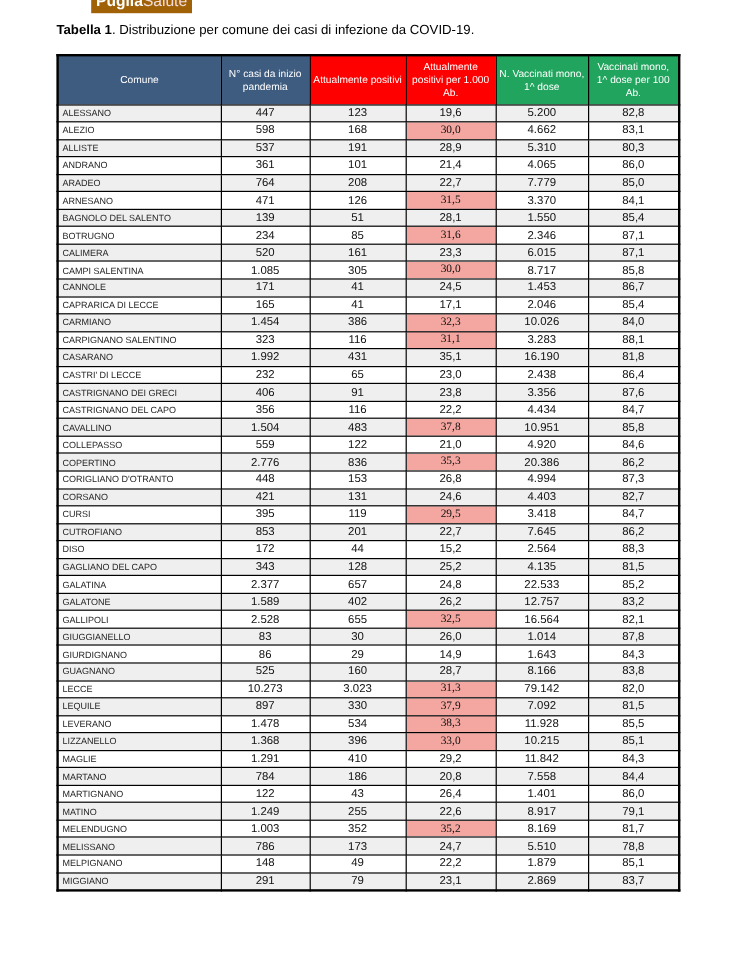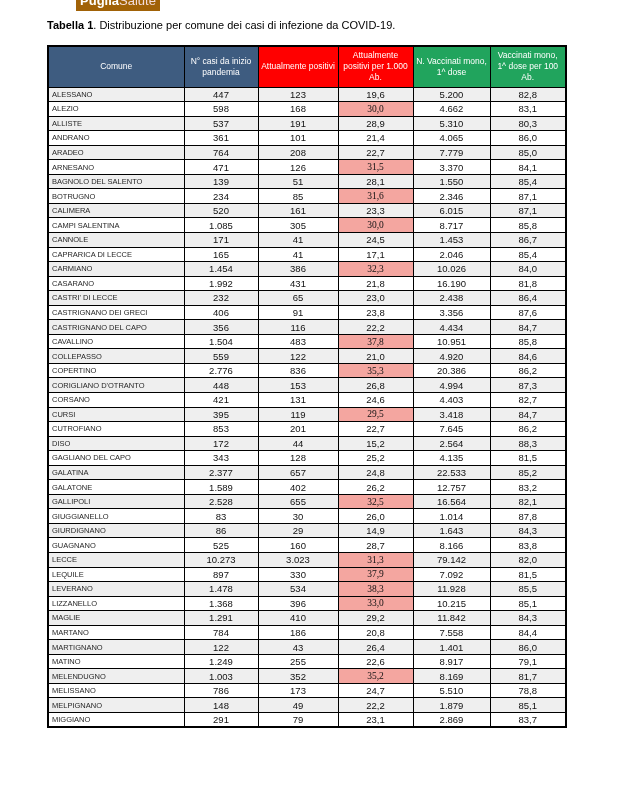--- a/index.html
+++ b/index.html
@@ -178,24 +178,32 @@
       </tr>
       <tr>
         <td class="comune">CARMIANO</td>
         <td>1.454</td>
         <td>386</td>
         <td class="hl">32,3</td>
         <td>10.026</td>
         <td>84,0</td>
       </tr>
       <tr>
+        <td class="comune">CARPIGNANO SALENTINO</td>
+        <td>323</td>
+        <td>116</td>
+        <td class="hl">31,1</td>
+        <td>3.283</td>
+        <td>88,1</td>
+      </tr>
+      <tr>
         <td class="comune">CASARANO</td>
         <td>1.992</td>
         <td>431</td>
-        <td>21,8</td>
+        <td>35,1</td>
         <td>16.190</td>
         <td>81,8</td>
       </tr>
       <tr>
         <td class="comune">CASTRI' DI LECCE</td>
         <td>232</td>
         <td>65</td>
         <td>23,0</td>
         <td>2.438</td>
         <td>86,4</td>

